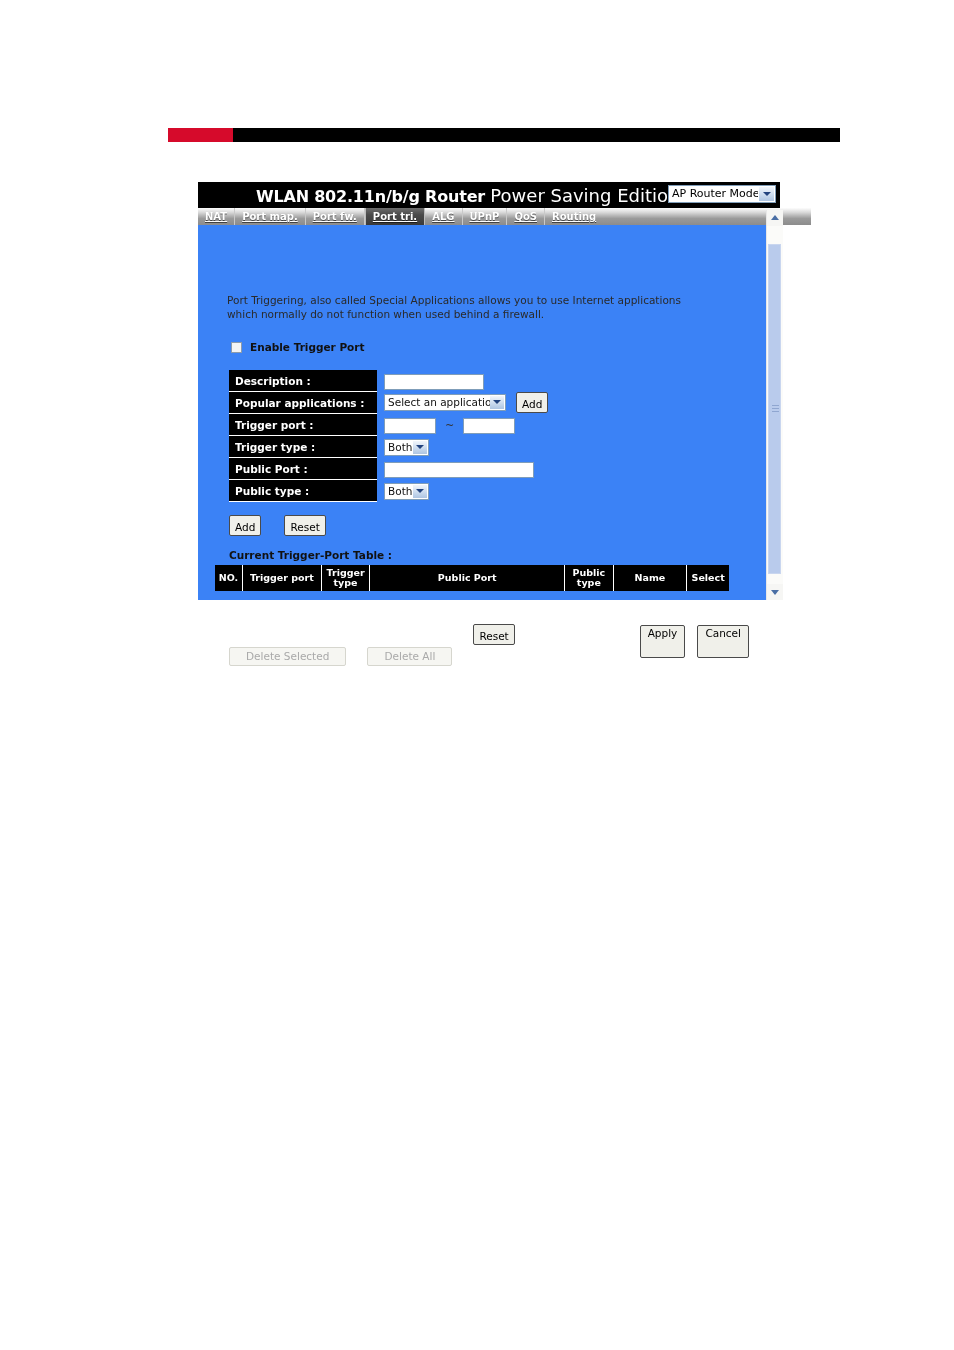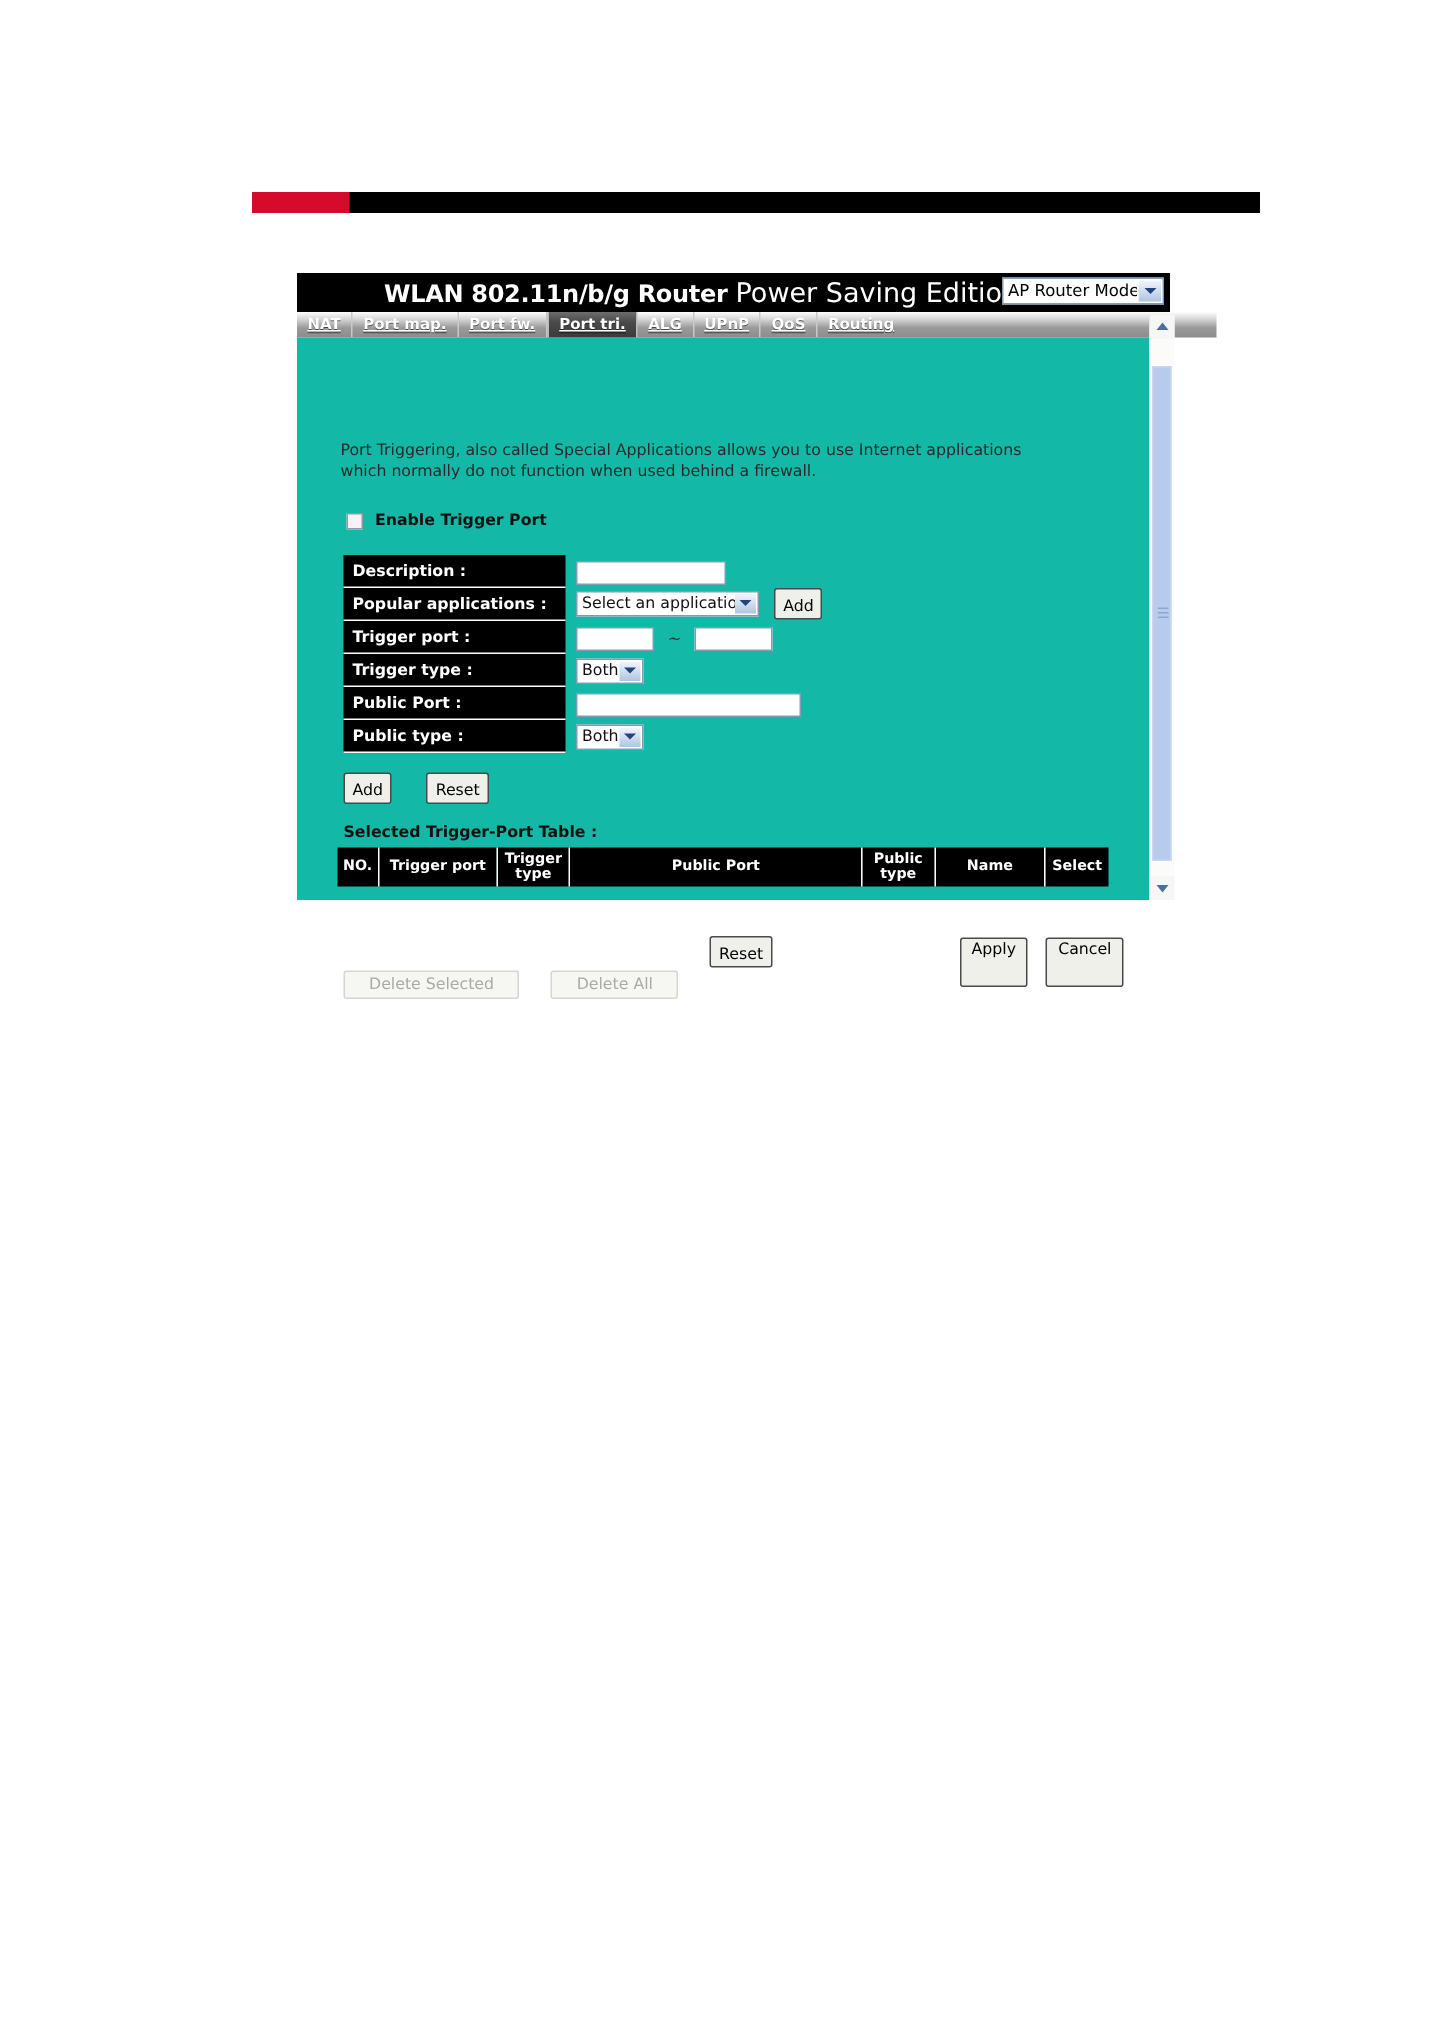--- a/index.html
+++ b/index.html
@@ -138,21 +138,21 @@
     color: #ffffff;
   }
 
   
   .content {
     position: absolute;
     left: 0;
     top: 43px;
     width: 570px;
     height: 375px;
-    background: #14b8a6;
+    background: #3b82f6;
   }
 
   .intro {
     position: absolute;
     left: 29px;
     top: 68px;
     width: 485px;
     font-size: 10.5px;
     color: #2a2a2a;
     line-height: 1.35;
@@ -297,21 +297,21 @@
     left: 31px;
     top: 324px;
     font-size: 10.5px;
     font-weight: bold;
     color: #111111;
     white-space: nowrap;
   }
 
   .trigger-table {
     position: absolute;
-    left: 27px;
+    left: 17px;
     top: 340px;
     width: 514px;
     border-collapse: collapse;
     table-layout: fixed;
   }
   .trigger-table th {
     background: #000000;
     color: #ffffff;
     font-size: 9.5px;
     font-weight: bold;
@@ -518,21 +518,21 @@
         </td>
       </tr>
     </tbody>
       </table>
 
     <div class="action-row">
       <span class="btn">Add</span>
       <span class="btn">Reset</span>
     </div>
 
-    <div class="table-title">Selected Trigger-Port Table :</div>
+    <div class="table-title">Current Trigger-Port Table :</div>
 
     <table class="trigger-table">
       <colgroup>
         <col style="width:26px">
         <col style="width:75px">
         <col style="width:46px">
         <col style="width:185px">
         <col style="width:46px">
         <col style="width:70px">
         <col style="width:40px">

